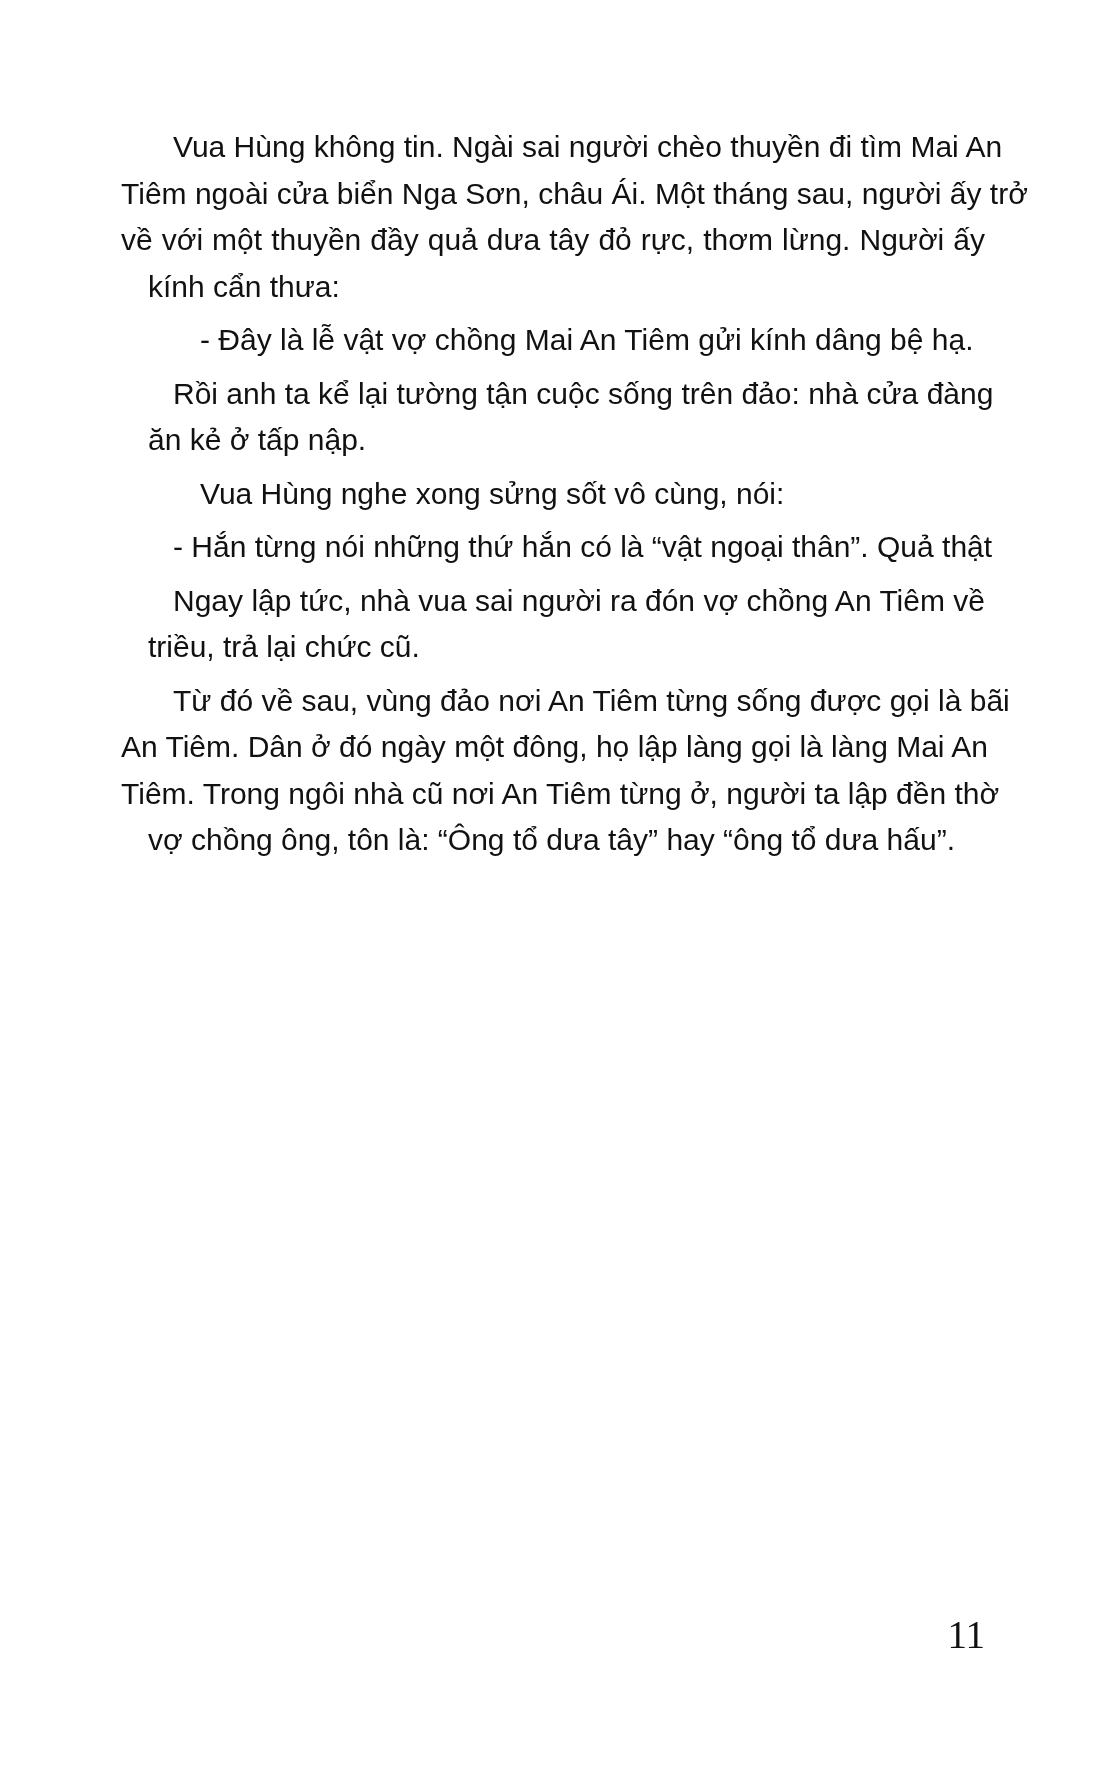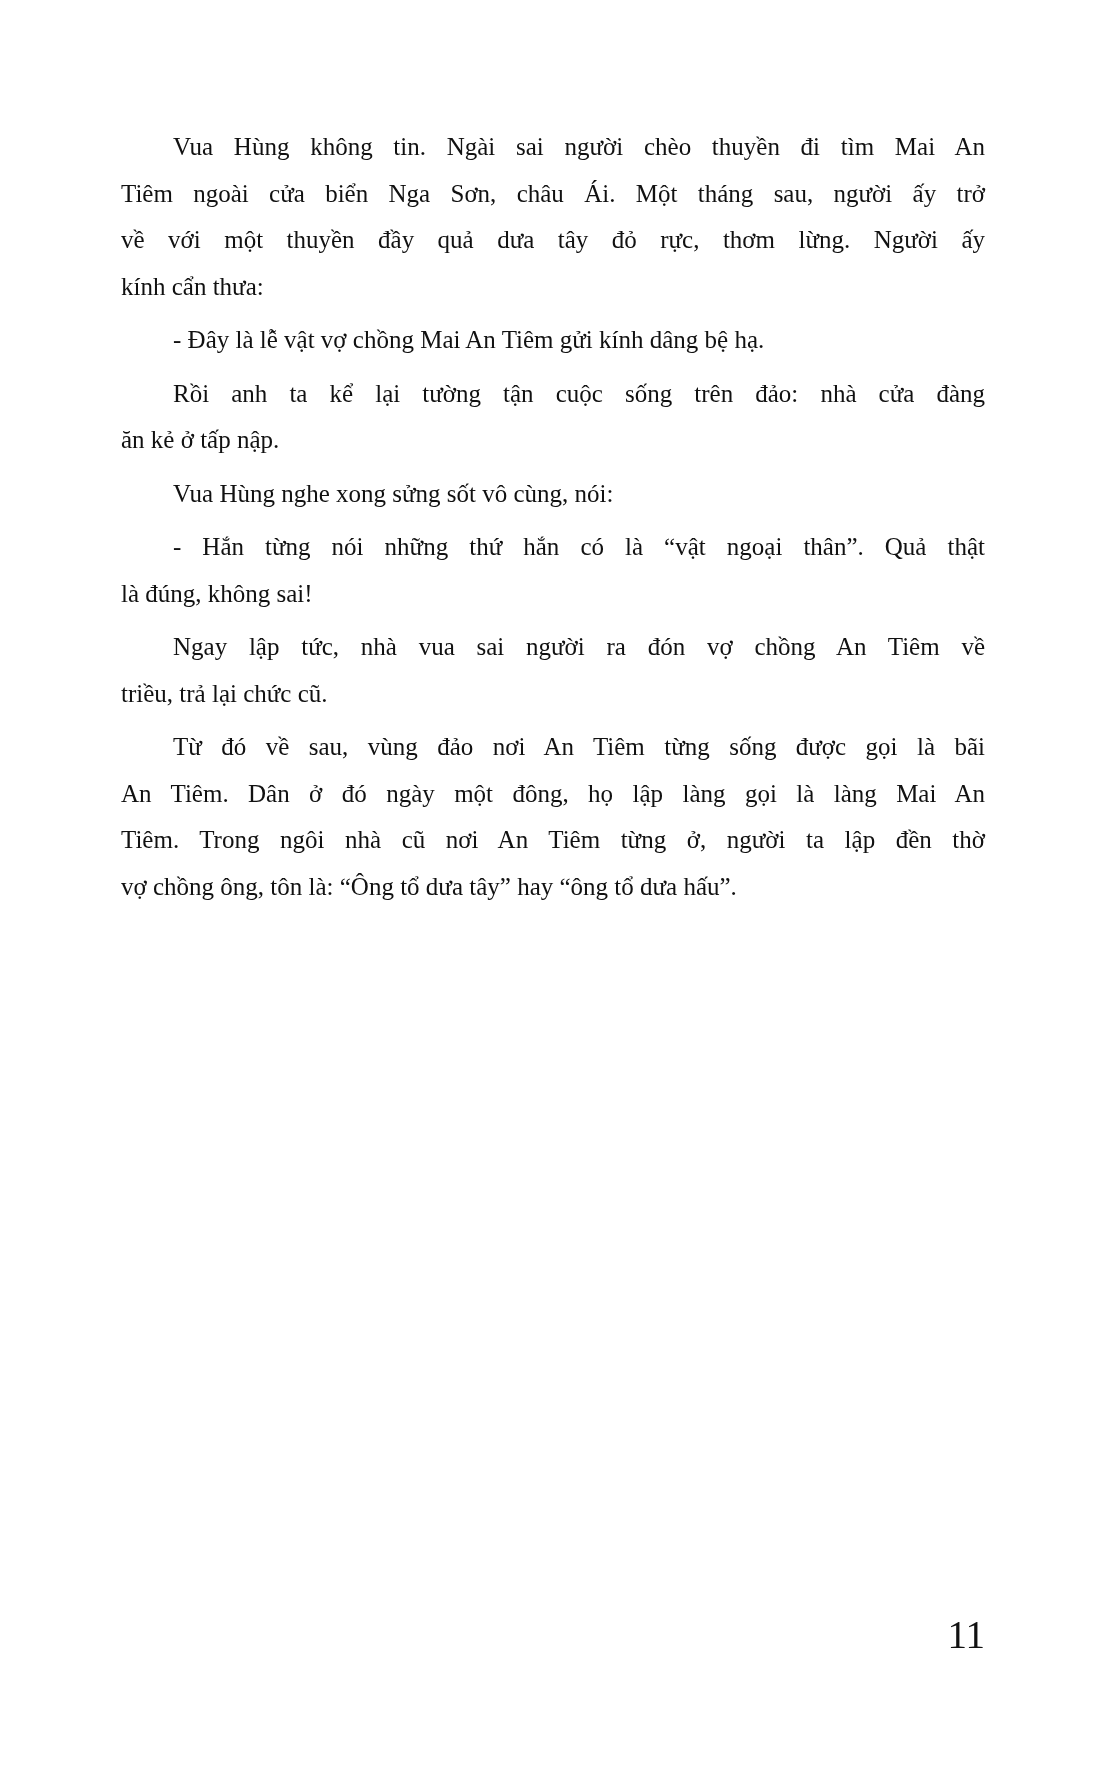--- a/index.html
+++ b/index.html
@@ -4,29 +4,29 @@
 <style>
   html, body { margin: 0; padding: 0; background: #ffffff; }
   body { width: 1103px; height: 1773px; position: relative; overflow: hidden; }
   .page { position: absolute; left: 0; top: 0; width: 1103px; height: 1773px; background: #ffffff; }
   .column { position: absolute; left: 121px; top: 124px; width: 864px; }
   .para { margin: 0 0 7px 0; }
   .line {
     display: block;
     height: 46.5px;
     line-height: 46.5px;
-    font-family: Liberation Serif, serif;
-    font-size: 25px;
+    font-family: Liberation Sans, sans-serif;
+    font-size: 30px;
     color: #111111;
     white-space: nowrap;
     text-align: justify;
     text-align-last: justify;
     letter-spacing: 0px;
   }
-  .line.last { text-align-last: left; }
+  .line.last { text-align-last: left; margin-left: 27px; }
   .line.first { text-indent: 52px; }
   .page-number {
     position: absolute; left: 940px; top: 1617px; width: 45px;
     text-align: right;
     font-family: "Liberation Serif", "DejaVu Serif", serif;
     font-size: 39px; line-height: 36px; color: #111111;
   }
 </style>
 </head>
 <body>
@@ -49,21 +49,20 @@
       <span class="line first">Rồi anh ta kể lại tường tận cuộc sống trên đảo: nhà cửa đàng</span>
       <span class="line last">ăn kẻ ở tấp nập.</span>
     </p>
 
     <p class="para">
       <span class="line first last">Vua Hùng nghe xong sửng sốt vô cùng, nói:</span>
     </p>
 
     <p class="para">
       <span class="line first">- Hắn từng nói những thứ hắn có là “vật ngoại thân”. Quả thật</span>
-      <span class="line last">là đúng, không sai!</span>
     </p>
 
     <p class="para">
       <span class="line first">Ngay lập tức, nhà vua sai người ra đón vợ chồng An Tiêm về</span>
       <span class="line last">triều, trả lại chức cũ.</span>
     </p>
 
     <p class="para">
       <span class="line first">Từ đó về sau, vùng đảo nơi An Tiêm từng sống được gọi là bãi</span>
       <span class="line">An Tiêm. Dân ở đó ngày một đông, họ lập làng gọi là làng Mai An</span>

